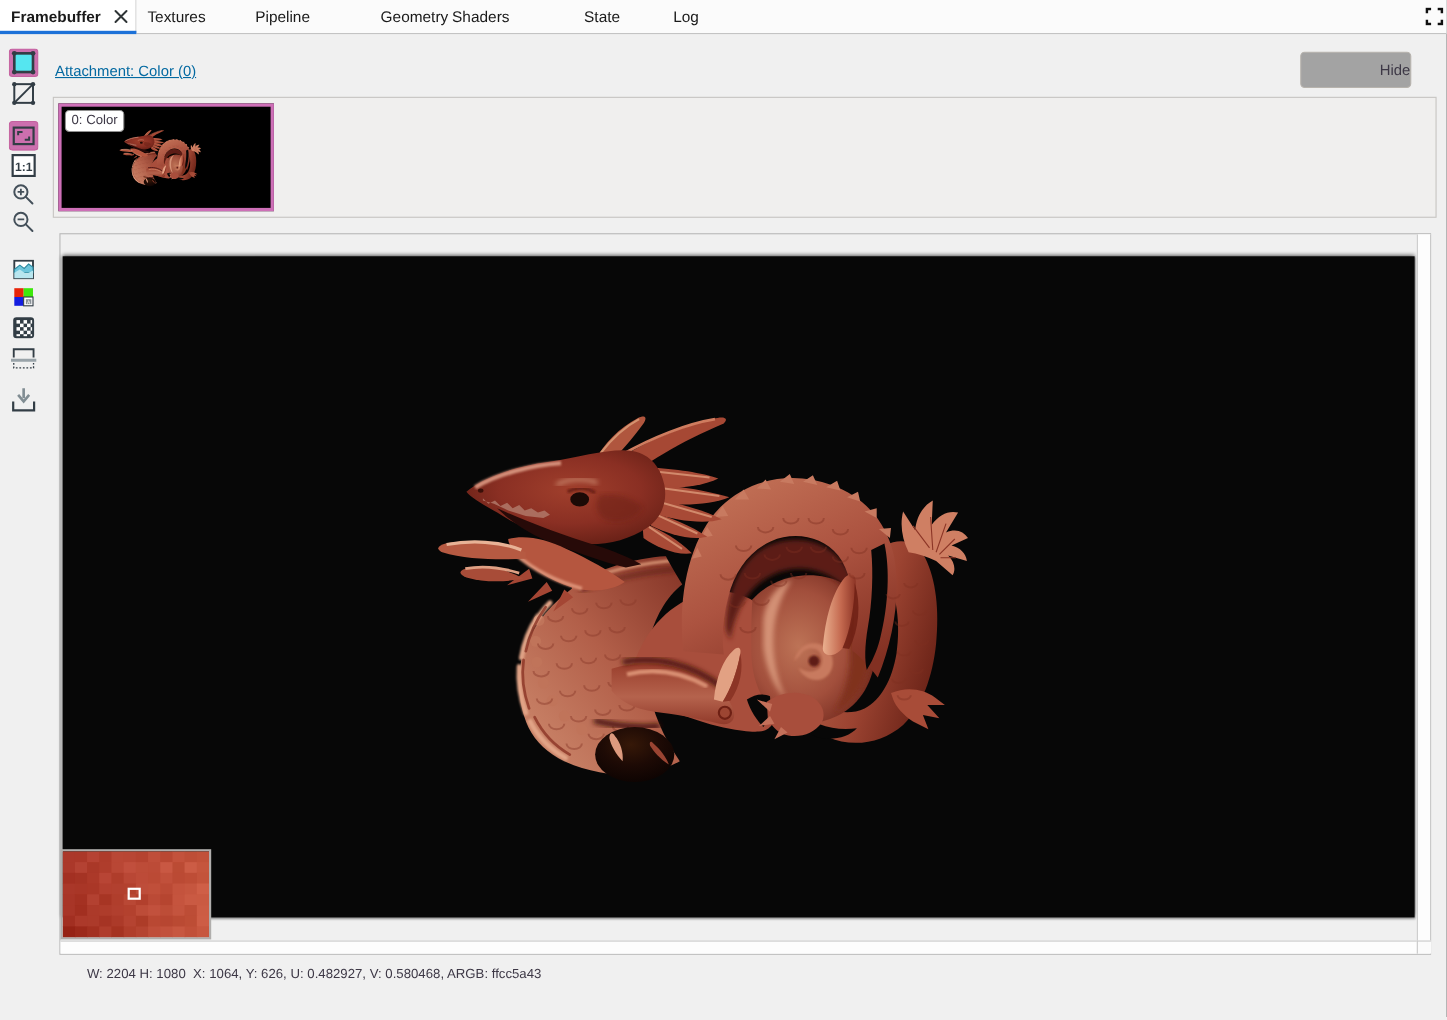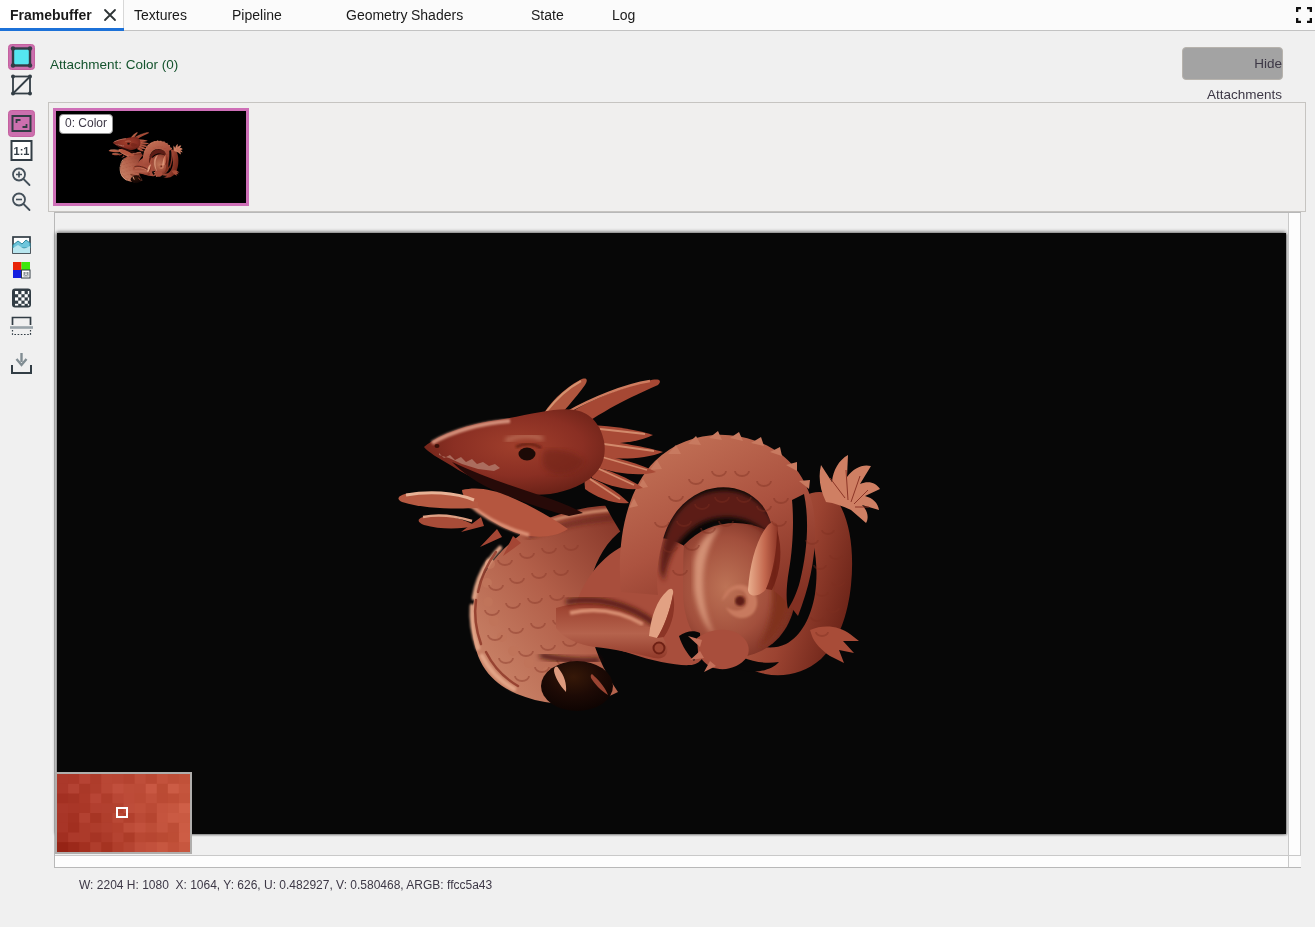--- a/index.html
+++ b/index.html
@@ -9,24 +9,24 @@
 .tabbar{position:absolute;left:0;top:0;width:1315px;height:31px;background:#fbfbfb;border-bottom:1px solid #c3c3c3;}
 .tab-active{position:absolute;left:0;top:0;width:124px;height:31px;background:#ffffff;border-right:1px solid #d8d8d8;}
 .tab-active .lbl{position:absolute;left:10px;top:7px;font-size:14px;font-weight:bold;color:#1a1a1a;}
 .tab-underline{position:absolute;left:0;top:28px;width:124px;height:3px;background:#1c71d8;}
 .closex{position:absolute;left:102px;top:7px;width:16px;height:16px;}
 .tab{position:absolute;top:7px;font-size:14px;color:#1a1a1a;text-align:center;}
 .fsicon{position:absolute;left:1296px;top:7px;}
 
 .ticon{position:absolute;left:8px;}
 
-.attlabel{position:absolute;left:50px;top:57px;font-size:13.5px;color:#14532d;}
+.attlabel{position:absolute;left:50px;top:57px;font-size:13.5px;color:#0369a1;text-decoration:underline;}
 .hidebtn{position:absolute;left:1182px;top:47px;width:101px;height:33px;background:#a3a3a3;border:1px solid #b7b3ad;border-radius:4px;font-size:13.5px;color:#3d3846;text-align:right;line-height:31px;}
 
-.thumbpanel{position:absolute;left:48px;top:102px;width:1258px;height:110px;border:1px solid #c6c4c1;background:#f0efee;}
+.thumbpanel{position:absolute;left:48px;top:88px;width:1258px;height:110px;border:1px solid #c6c4c1;background:#f0efee;}
 .thumb0{position:absolute;left:4px;top:5px;width:196px;height:98px;background:#000;border:3px solid #ce6fb7;}
 .thumb1{position:absolute;left:202px;top:6px;width:194px;height:96px;background:#fff;border:1.5px solid #101010;}
 .tlabel{position:absolute;left:3px;top:3px;background:#fff;border:1px solid #8a8a8a;border-radius:4px;font-size:12px;line-height:15px;color:#3d3846;padding:1px 5px 2px 5px;}
 .tlabel0{border-color:#fff;}
 
 .vpframe{position:absolute;left:54px;top:212px;width:1247px;height:656px;border:1px solid #b8b8b8;background:#f0f0f0;}
 .blackarea{position:absolute;left:2px;top:20px;width:1229px;height:601px;background:#070707;box-shadow:0 -2px 3px rgba(0,0,0,0.3), -2px 0 3px rgba(0,0,0,0.3), 1px 1px 2px rgba(0,0,0,0.4);}
 .vscroll{position:absolute;left:1233px;top:0px;width:13px;height:642px;background:#fdfdfd;border-left:1px solid #c9c9c9;border-right:1px solid #c9c9c9;}
 .hscroll{position:absolute;left:0px;top:642px;width:1233px;height:12px;background:#fdfdfd;border-top:1px solid #c9c9c9;}
 .corner{position:absolute;left:1233px;top:642px;width:13px;height:12px;background:#fbfbfb;border-top:1px solid #c9c9c9;border-left:1px solid #c9c9c9;}

